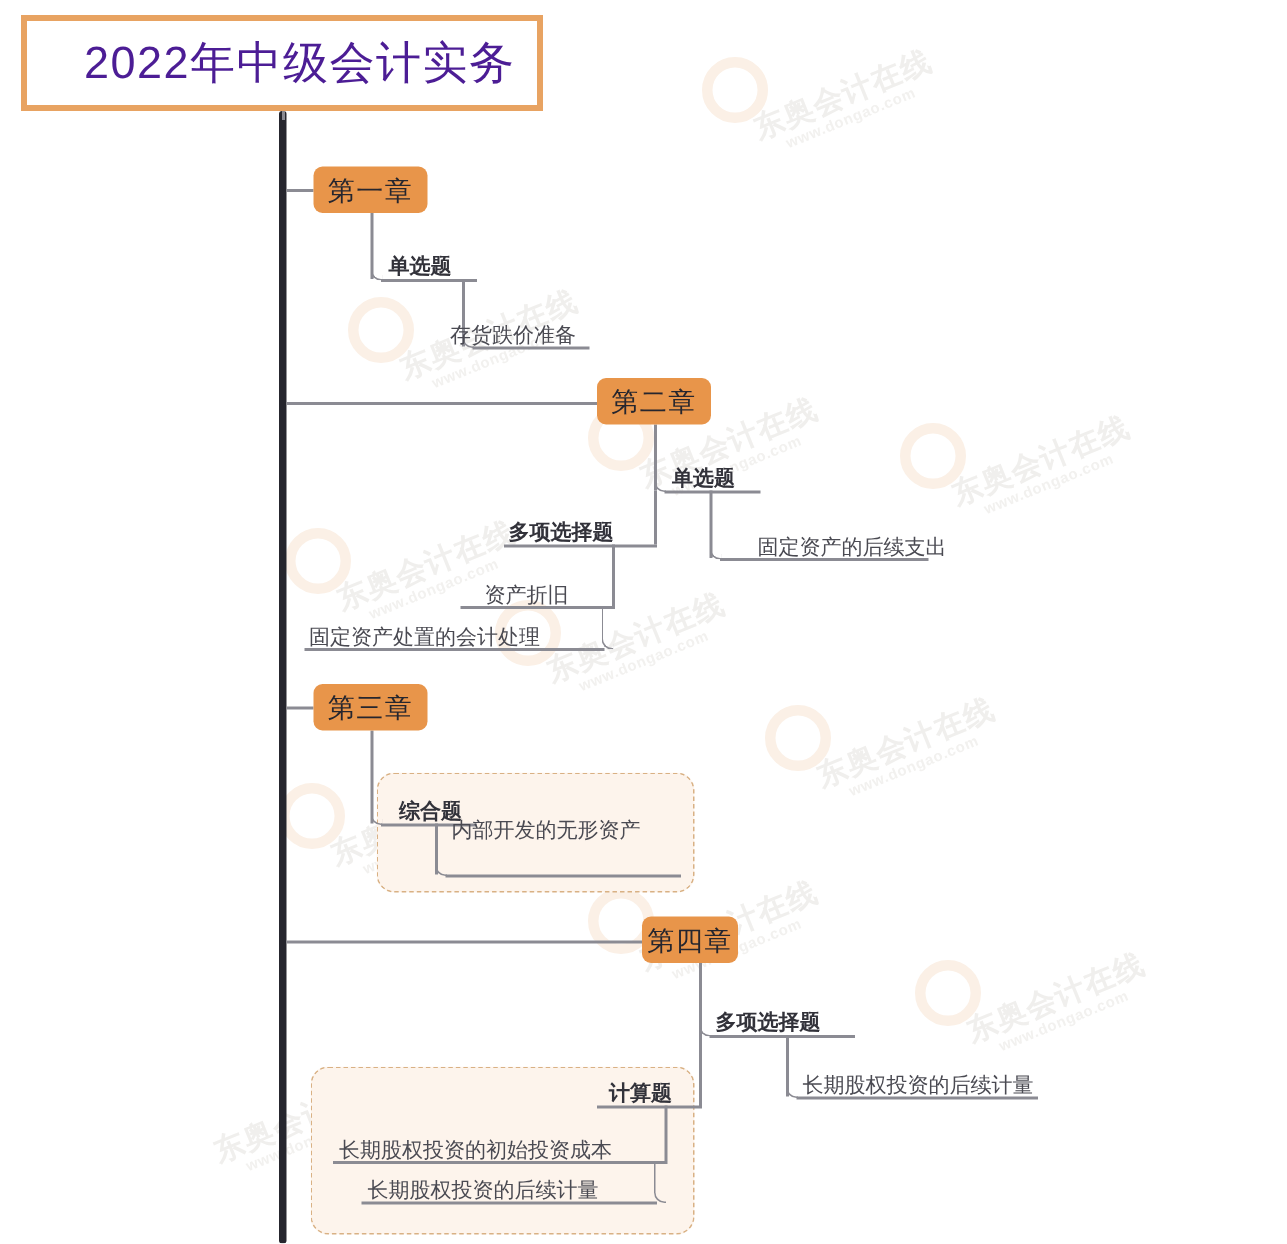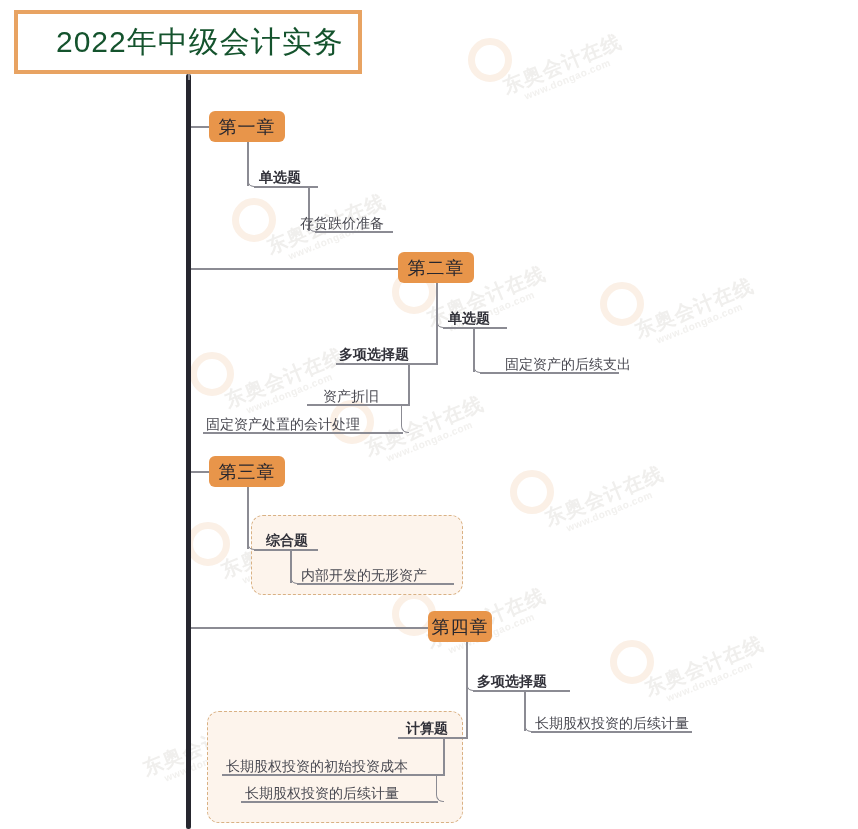--- a/index.html
+++ b/index.html
@@ -64,21 +64,21 @@
     height: 64px;
     box-sizing: border-box;
     border: 4px solid #e8a362;
     background: #ffffff;
     display: flex;
     align-items: center;
     padding-left: 38px;
   }
   #title-box .title-text {
     font-size: 30px;
-    color: #14532d;
+    color: #4c1d95;
     letter-spacing: 1px;
     font-family: "Liberation Sans", "DejaVu Sans", sans-serif;
   }
 
   
   #trunk {
     position: absolute;
     left: 186px;
     top: 74px;
     width: 5px;
@@ -281,21 +281,21 @@
   <div class="group-box" style="left:251px; top:515px; width:212px; height:80px;"></div>
 
   <div class="vline" style="left:247px; top:487px; height:62px;"></div>
   <div class="elbow" style="left:247px; top:542px; width:8px; height:8px;"></div>
   <div class="hline" style="left:254px; top:549px; width:64px;"></div>
   <div class="node lv2" style="left:266px; top:533px;">综合题</div>
 
   <div class="vline" style="left:290px; top:549px; height:34px;"></div>
   <div class="elbow" style="left:290px; top:576px; width:8px; height:8px;"></div>
   <div class="hline" style="left:297px; top:583px; width:157px;"></div>
-  <div class="node lv3" style="left:301px; top:568px;">内部开发的无形资产</div>
+  <div class="node lv3" style="left:301px; top:548px;font-family:Liberation Serif, serif;">内部开发的无形资产</div>
 
   <div class="hline" style="left:191px; top:627px; width:237px;"></div>
   <div class="chapter" style="left:428px; top:611px; width:64px;">
     <span>第四章</span>
   </div>
 
   <div class="vline" style="left:466px; top:642px; height:48px;"></div>
   <div class="elbow" style="left:466px; top:683px; width:8px; height:8px;"></div>
   <div class="hline" style="left:473px; top:690px; width:97px;"></div>
   <div class="node lv2" style="left:477px; top:674px;">多项选择题</div>

